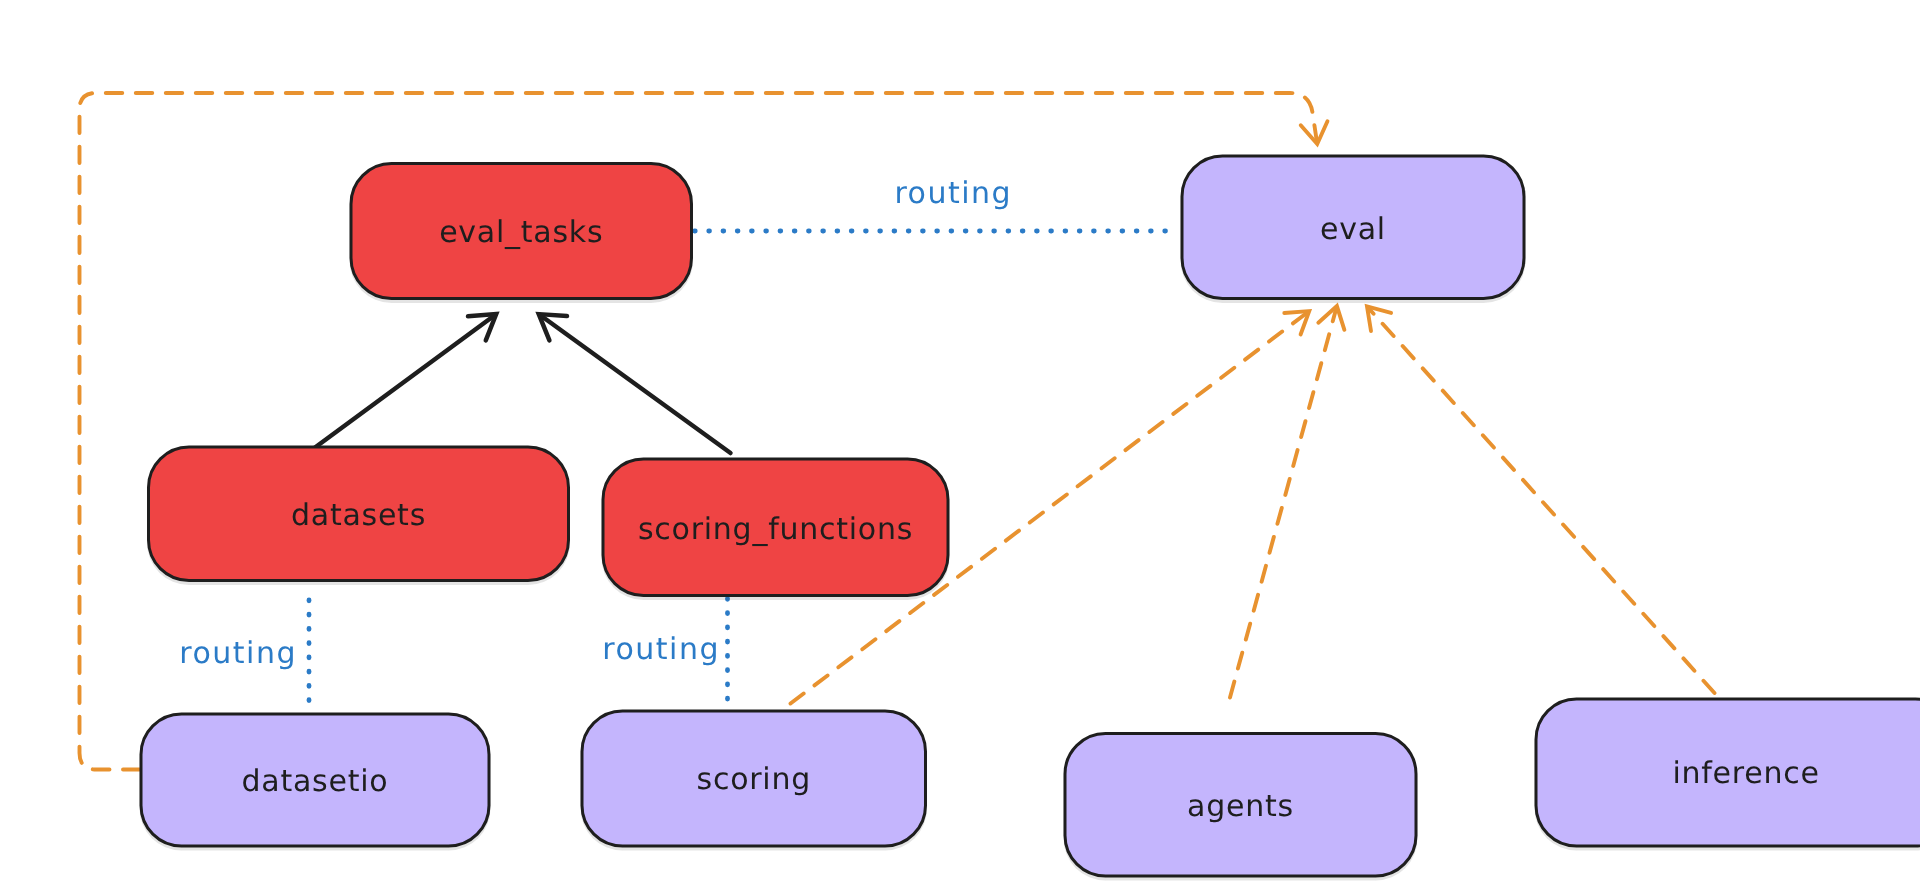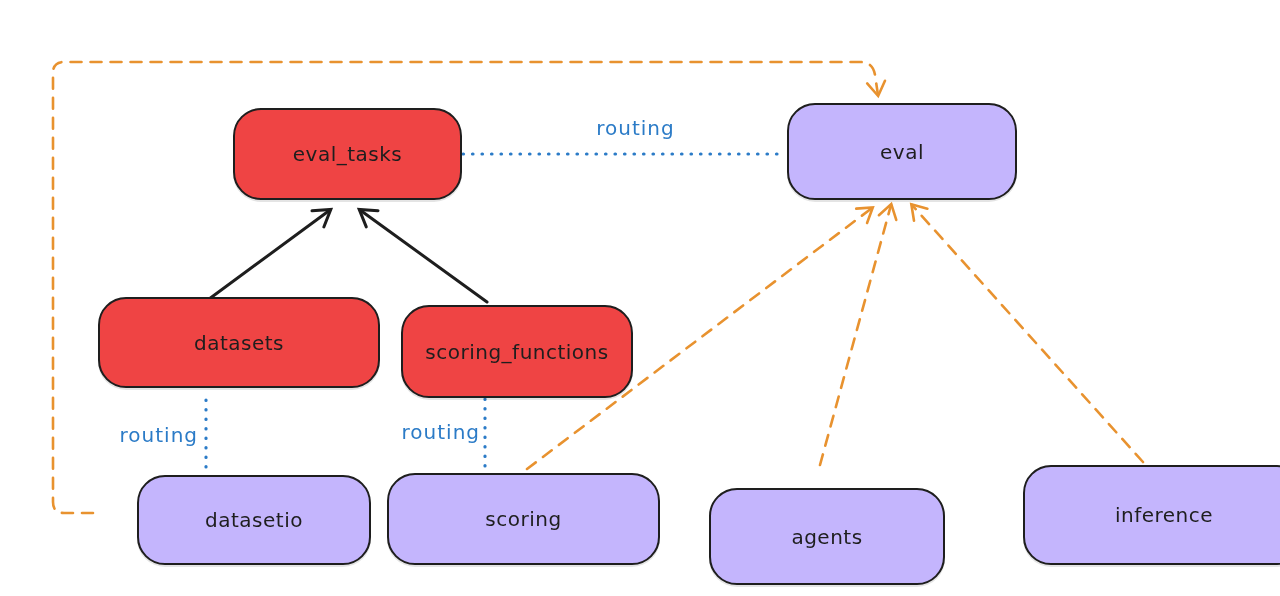--- a/index.html
+++ b/index.html
@@ -29,22 +29,22 @@
     color: #1e1e1e;
     box-shadow: 0 2px 0 rgba(30,30,30,0.12);
   }
   .node.blue  { background: #ef4444; }
   .node.green { background: #c4b5fd; }
 
   .n-eval_tasks        { left: 233px; top: 108px; width: 229px; height: 92px; }
   .n-eval              { left: 787px; top: 103px; width: 230px; height: 97px; }
   .n-datasets          { left:  98px; top: 297px; width: 282px; height: 91px; }
   .n-scoring_functions { left: 380px; top: 305px; width: 232px; height: 93px; margin-left: 21px; }
-  .n-datasetio         { left:  93px; top: 475px; width: 234px; height: 90px; margin-left: 44px; }
-  .n-scoring           { left: 387px; top: 473px; width: 273px; height: 92px; }
+  .n-datasetio         { left:  93px; top: 475px; width: 234px; height: 90px; }
+  .n-scoring           { left: 387px; top: 473px; width: 231px; height: 92px; }
   .n-agents            { left: 709px; top: 488px; width: 236px; height: 97px; }
   .n-inference         { left:1023px; top: 465px; width: 282px; height:100px; }
 
   .edge-label {
     position: absolute;
     color: #2b7bc7;
     font-size: 20px;
     font-weight: 400;
     letter-spacing: 1px;
   }

